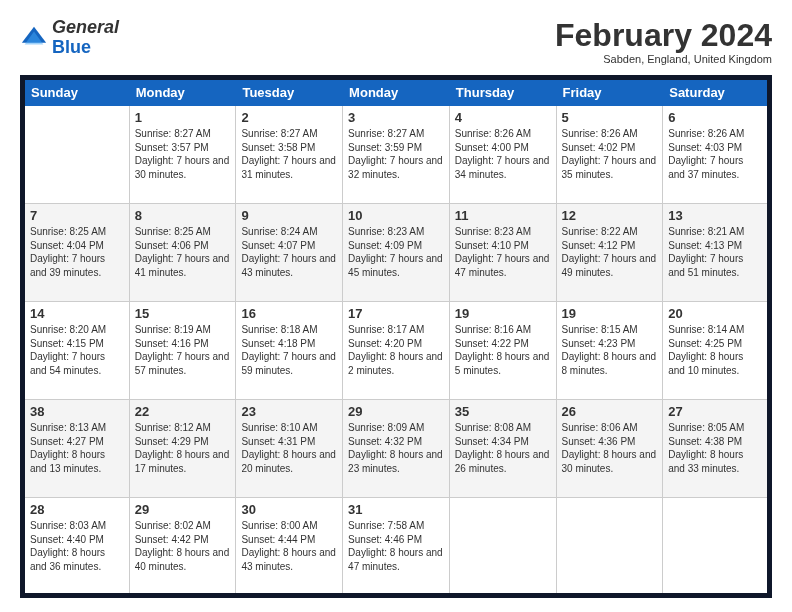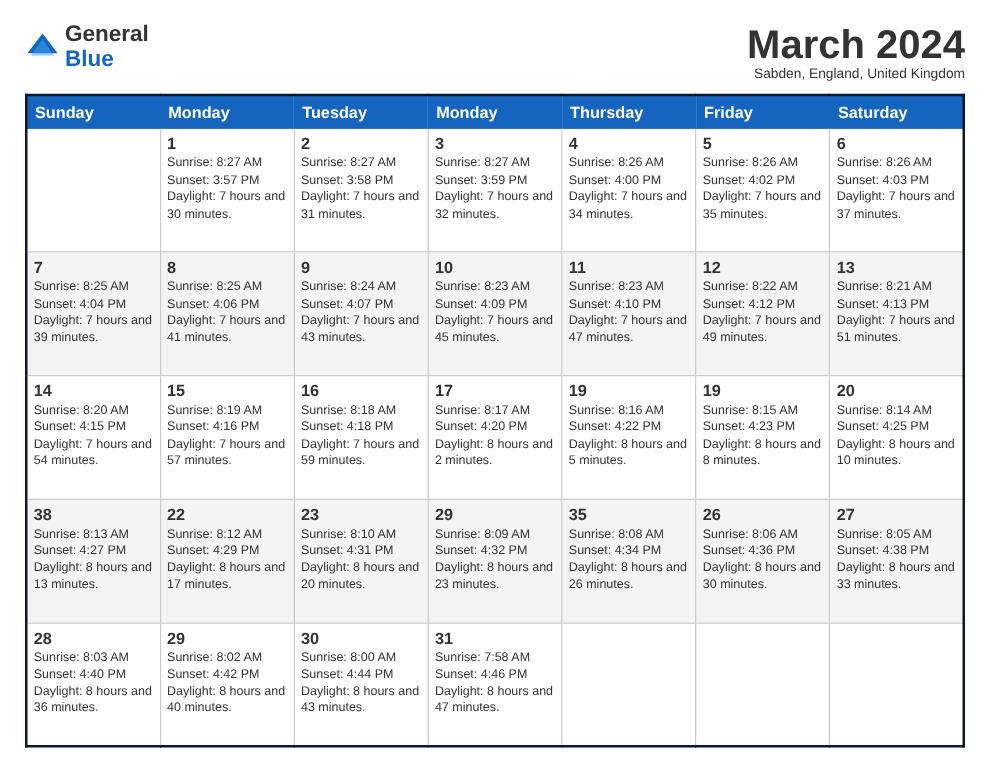--- a/index.html
+++ b/index.html
@@ -26,42 +26,42 @@
     .logo {
       display: flex;
       align-items: center;
       gap: 4px;
     }
     .logo-text {
       font-size: 18px;
       font-weight: bold;
       line-height: 1.1;
     }
-    .logo-general { color: #333; }
+    .logo-general { color: #333; font-style: italic; }
     .logo-blue { color: #1565C0; }
     .logo-icon {
       width: 28px;
       height: 28px;
     }
     .title-block {
       text-align: right;
     }
     .month-title {
       font-size: 32px;
       font-weight: bold;
       color: #333;
       line-height: 1.1;
     }
     .subtitle {
       font-size: 11px;
       color: #333;
     }
     .calendar {
       flex: 1;
-      border: 2px solid #0f172a;
+      border: 5px solid #0f172a;
       border-collapse: collapse;
       width: 100%;
       table-layout: fixed;
     }
     .calendar th {
       background-color: #1565C0;
       color: #fff;
       font-size: 13px;
       font-weight: bold;
       text-align: left;
@@ -104,21 +104,21 @@
       <svg class="logo-icon" viewBox="0 0 30 30" xmlns="http://www.w3.org/2000/svg">
         <polygon points="15,3 28,20 2,20" fill="#1565C0"></polygon>
         <polygon points="15,8 25,22 5,22" fill="#42A5F5" opacity="0.5"></polygon>
       </svg>
       <div class="logo-text">
         <span class="logo-general">General</span><br>
         <span class="logo-blue">Blue</span>
       </div>
     </div>
     <div class="title-block">
-      <div class="month-title">March 2024</div>
+      <div class="month-title">February 2024</div>
       <div class="subtitle">Sabden, England, United Kingdom</div>
     </div>
   </div>
 
   <table class="calendar">
     <thead>
       <tr>
         <th>Sunday</th>
         <th>Monday</th>
         <th>Tuesday</th>

